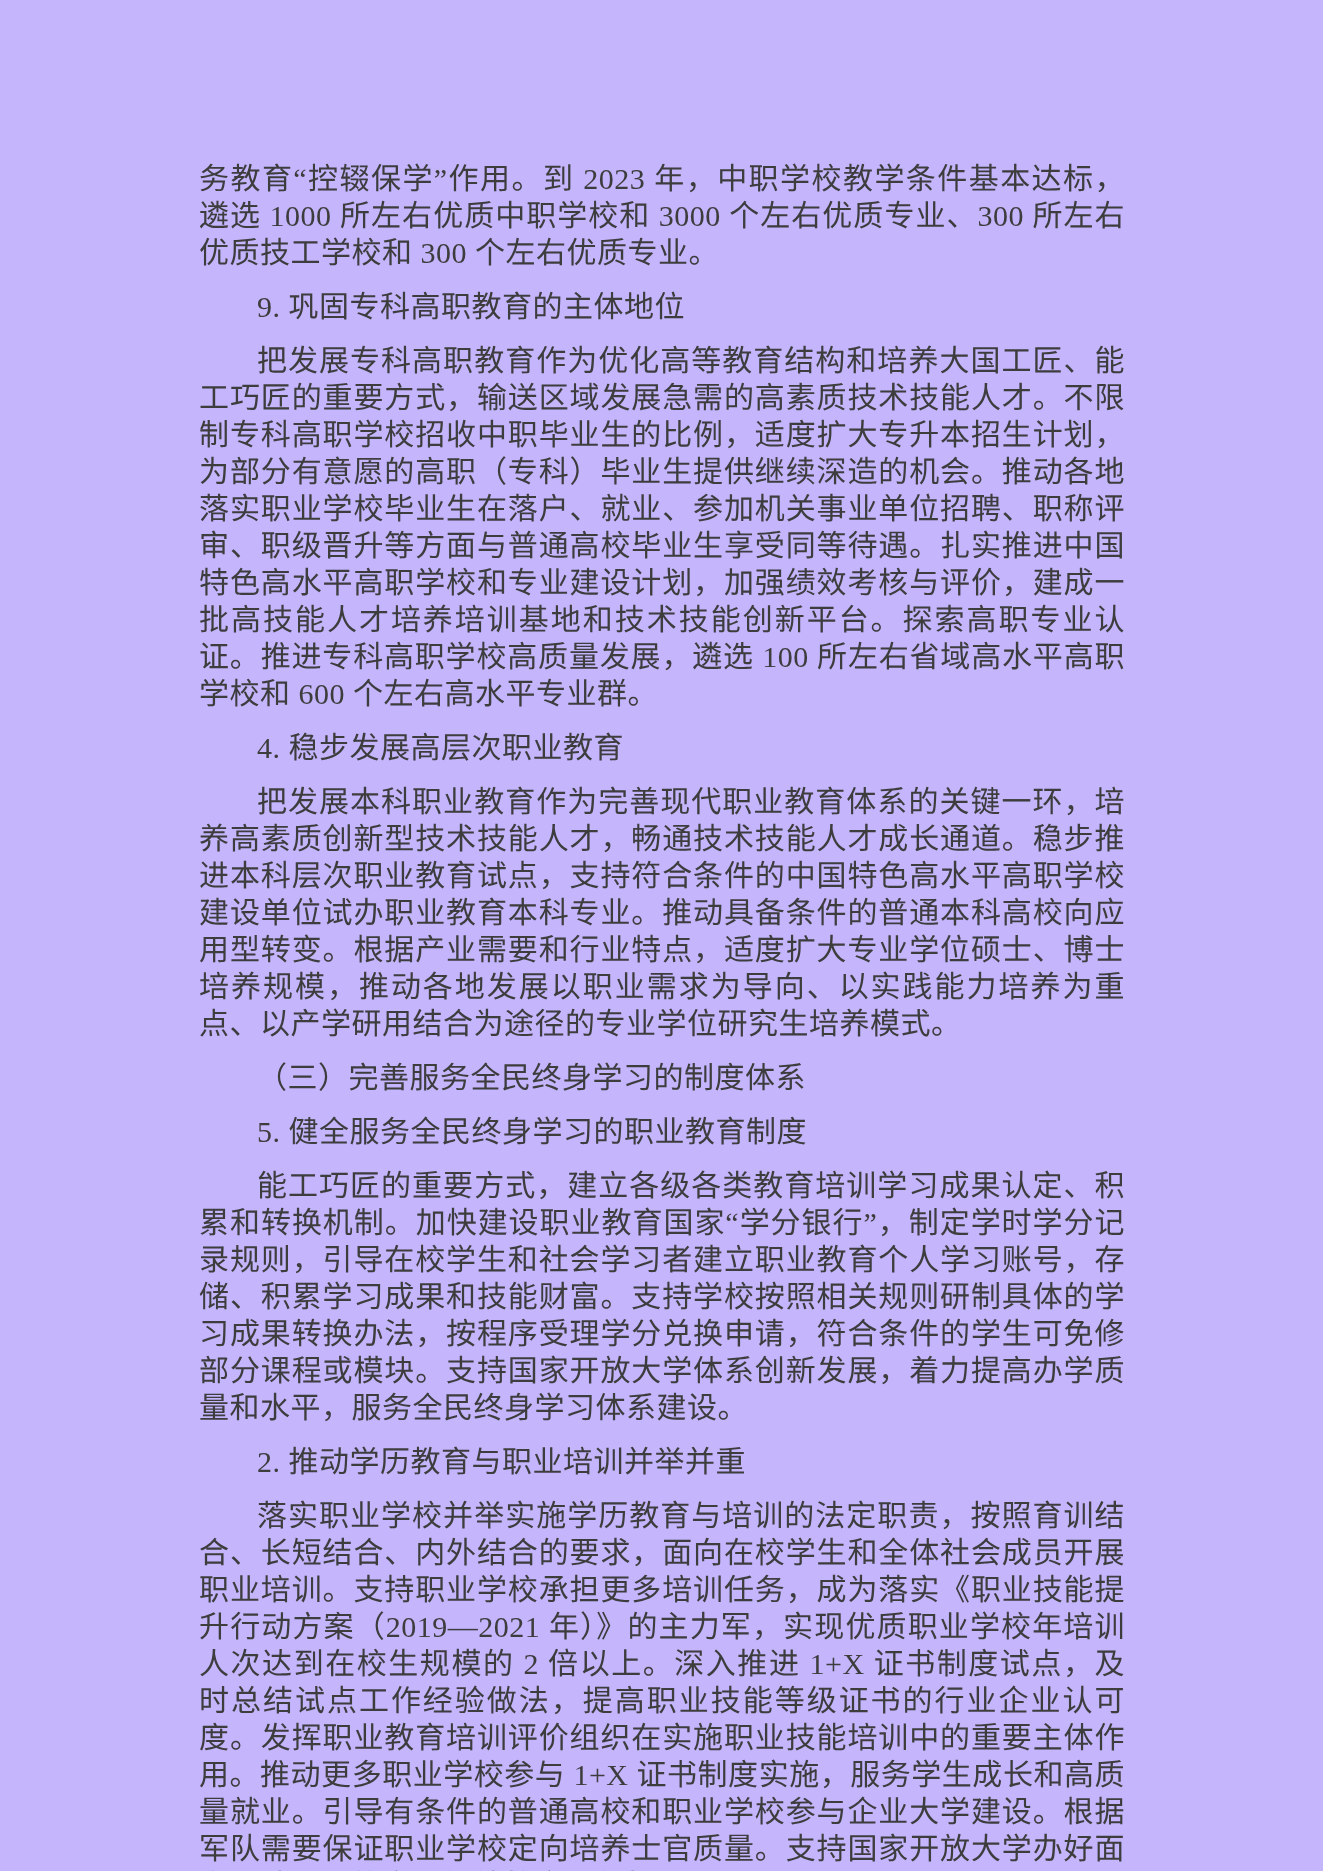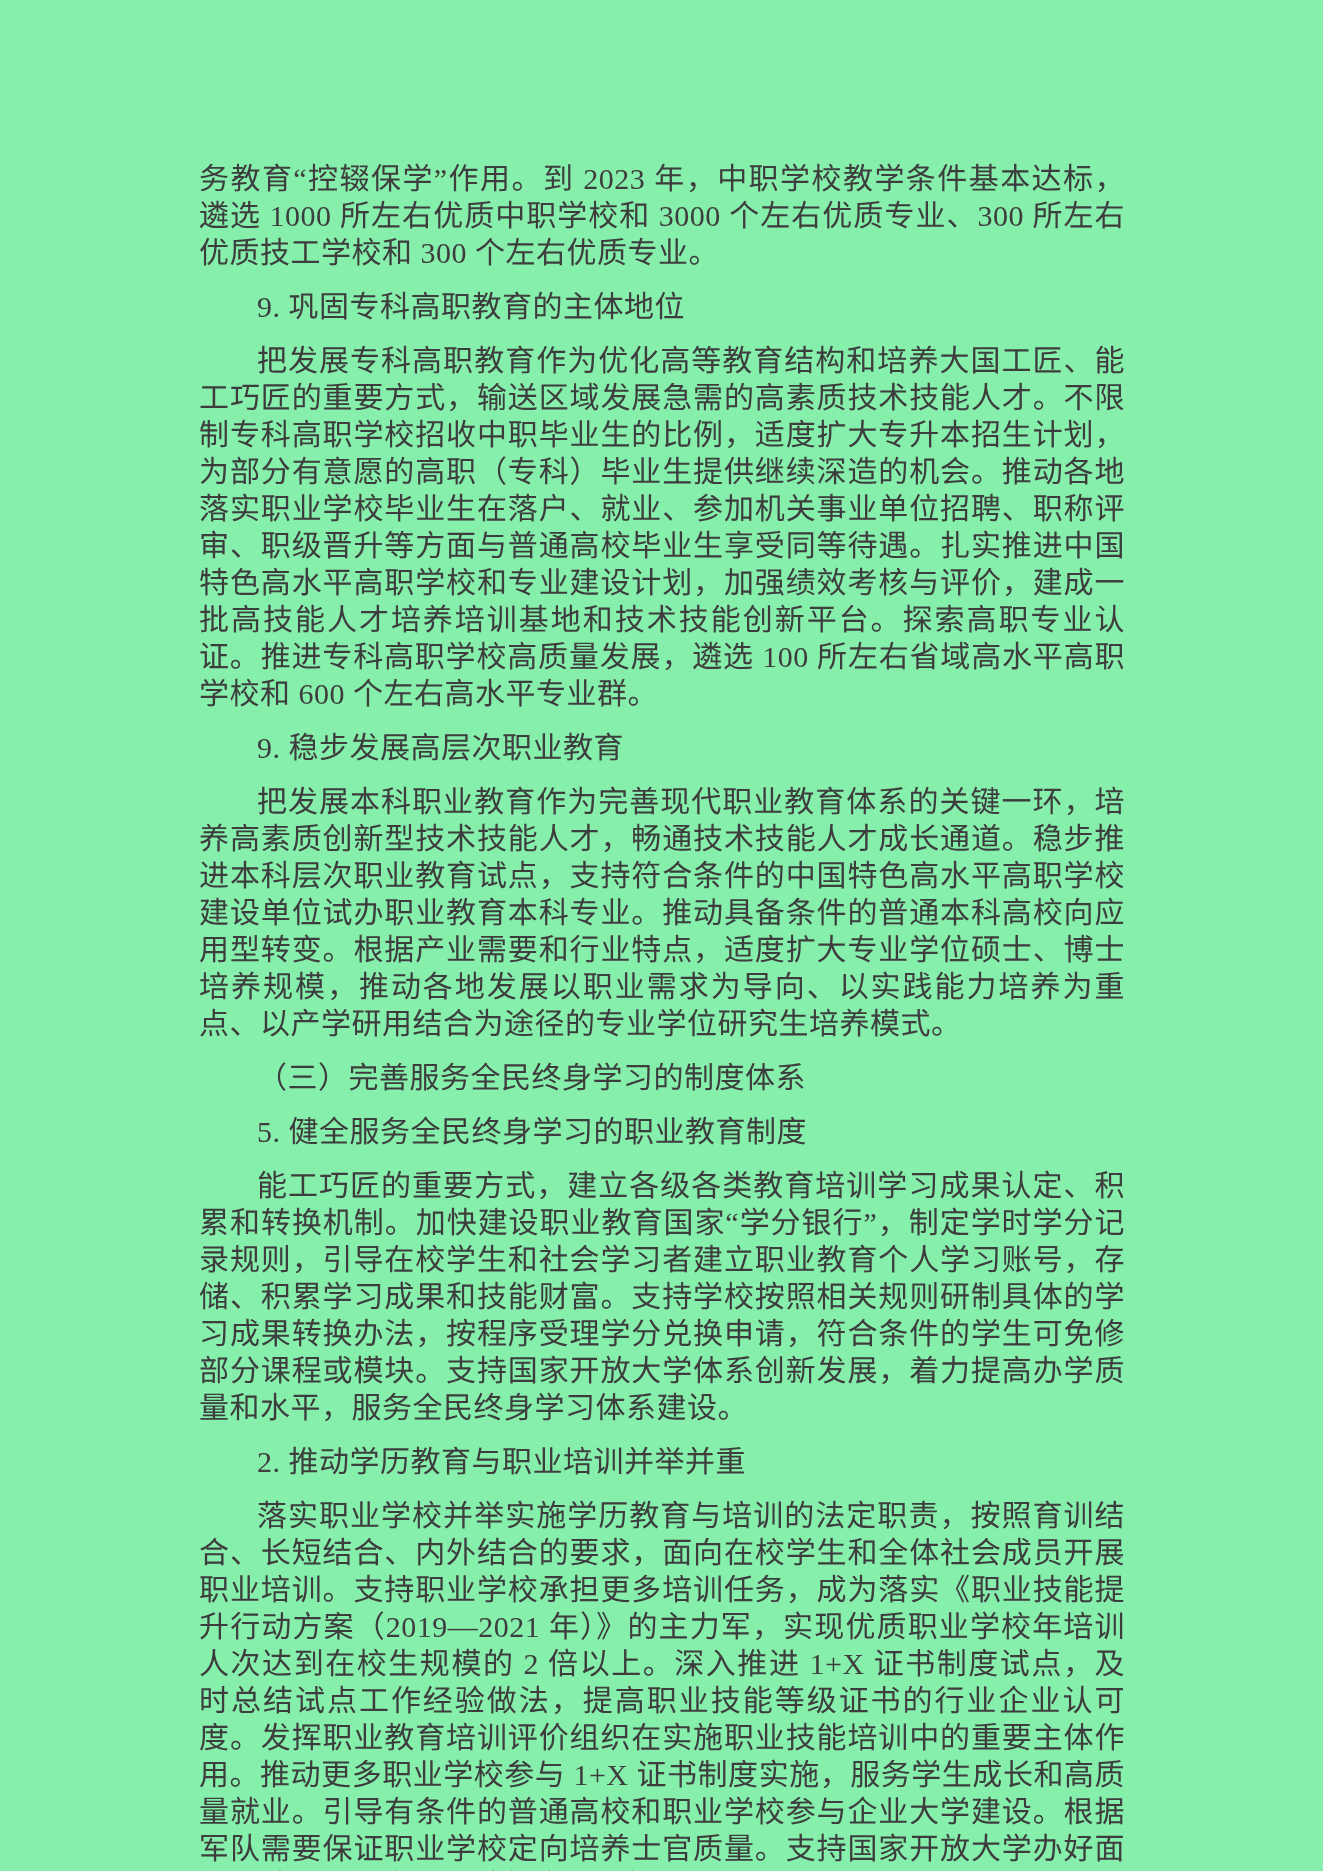--- a/index.html
+++ b/index.html
@@ -10,21 +10,21 @@
   body {
     width: 1323px;
     height: 1871px;
     position: relative;
     overflow: hidden;
     font-family: "Liberation Serif", "DejaVu Serif", serif;
   }
   .page {
     position: absolute;
     inset: 0;
-    background: #86efac;
+    background: #c4b5fd;
   }
   .text-block {
     position: absolute;
     left: 199px;
     top: 160px;
     width: 926px;
     font-size: 30px;
     line-height: 37px;
     color: #3d3d3d;
     text-align: justify;
@@ -46,21 +46,21 @@
   }
 </style>
 </head>
 <body style="background: rgb(255, 255, 255);">
 
 <div class="page">
   <div class="text-block" style="color: rgb(61, 61, 61);">
       <p class="continuation">务教育“控辍保学”作用。到 2023 年，中职学校教学条件基本达标，遴选 1000 所左右优质中职学校和 3000 个左右优质专业、300 所左右优质技工学校和 300 个左右优质专业。</p>
       <p class="heading">9. 巩固专科高职教育的主体地位</p>
       <p class="paragraph">把发展专科高职教育作为优化高等教育结构和培养大国工匠、能工巧匠的重要方式，输送区域发展急需的高素质技术技能人才。不限制专科高职学校招收中职毕业生的比例，适度扩大专升本招生计划，为部分有意愿的高职（专科）毕业生提供继续深造的机会。推动各地落实职业学校毕业生在落户、就业、参加机关事业单位招聘、职称评审、职级晋升等方面与普通高校毕业生享受同等待遇。扎实推进中国特色高水平高职学校和专业建设计划，加强绩效考核与评价，建成一批高技能人才培养培训基地和技术技能创新平台。探索高职专业认证。推进专科高职学校高质量发展，遴选 100 所左右省域高水平高职学校和 600 个左右高水平专业群。</p>
-      <p class="heading">9. 稳步发展高层次职业教育</p>
+      <p class="heading">4. 稳步发展高层次职业教育</p>
       <p class="paragraph">把发展本科职业教育作为完善现代职业教育体系的关键一环，培养高素质创新型技术技能人才，畅通技术技能人才成长通道。稳步推进本科层次职业教育试点，支持符合条件的中国特色高水平高职学校建设单位试办职业教育本科专业。推动具备条件的普通本科高校向应用型转变。根据产业需要和行业特点，适度扩大专业学位硕士、博士培养规模，推动各地发展以职业需求为导向、以实践能力培养为重点、以产学研用结合为途径的专业学位研究生培养模式。</p>
       <p class="heading">（三）完善服务全民终身学习的制度体系</p>
       <p class="heading">5. 健全服务全民终身学习的职业教育制度</p>
       <p class="paragraph">能工巧匠的重要方式，建立各级各类教育培训学习成果认定、积累和转换机制。加快建设职业教育国家“学分银行”，制定学时学分记录规则，引导在校学生和社会学习者建立职业教育个人学习账号，存储、积累学习成果和技能财富。支持学校按照相关规则研制具体的学习成果转换办法，按程序受理学分兑换申请，符合条件的学生可免修部分课程或模块。支持国家开放大学体系创新发展，着力提高办学质量和水平，服务全民终身学习体系建设。</p>
       <p class="heading">2. 推动学历教育与职业培训并举并重</p>
       <p class="paragraph">落实职业学校并举实施学历教育与培训的法定职责，按照育训结合、长短结合、内外结合的要求，面向在校学生和全体社会成员开展职业培训。支持职业学校承担更多培训任务，成为落实《职业技能提升行动方案（2019—2021 年）》的主力军，实现优质职业学校年培训人次达到在校生规模的 2 倍以上。深入推进 1+X 证书制度试点，及时总结试点工作经验做法，提高职业技能等级证书的行业企业认可度。发挥职业教育培训评价组织在实施职业技能培训中的重要主体作用。推动更多职业学校参与 1+X 证书制度实施，服务学生成长和高质量就业。引导有条件的普通高校和职业学校参与企业大学建设。根据军队需要保证职业学校定向培养士官质量。支持国家开放大学办好面向军队军士的学历继续教育。依托职业</p>
     </div>
 </div>
 
 </body></html>

